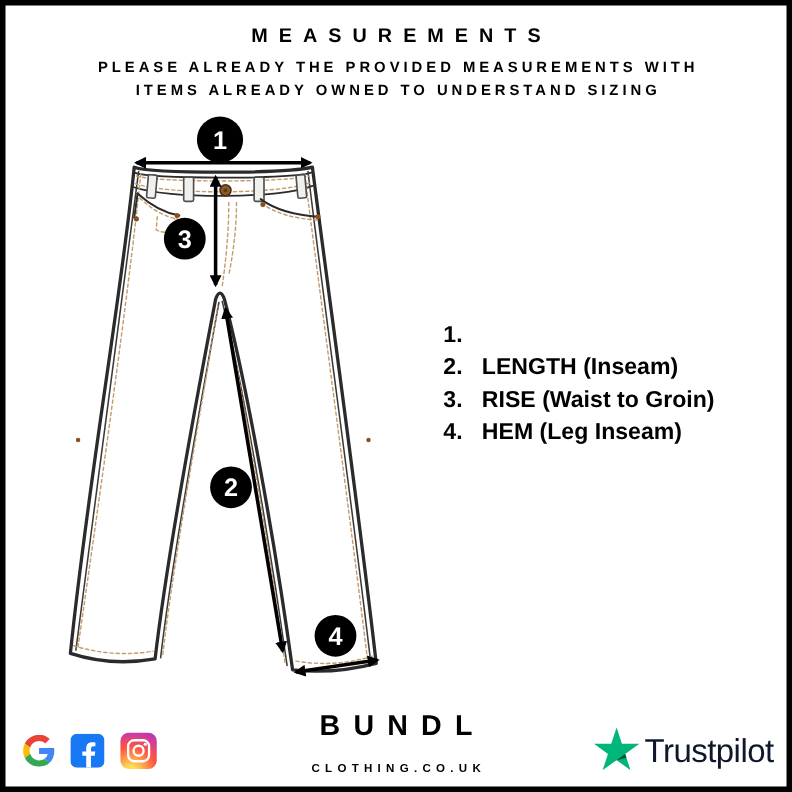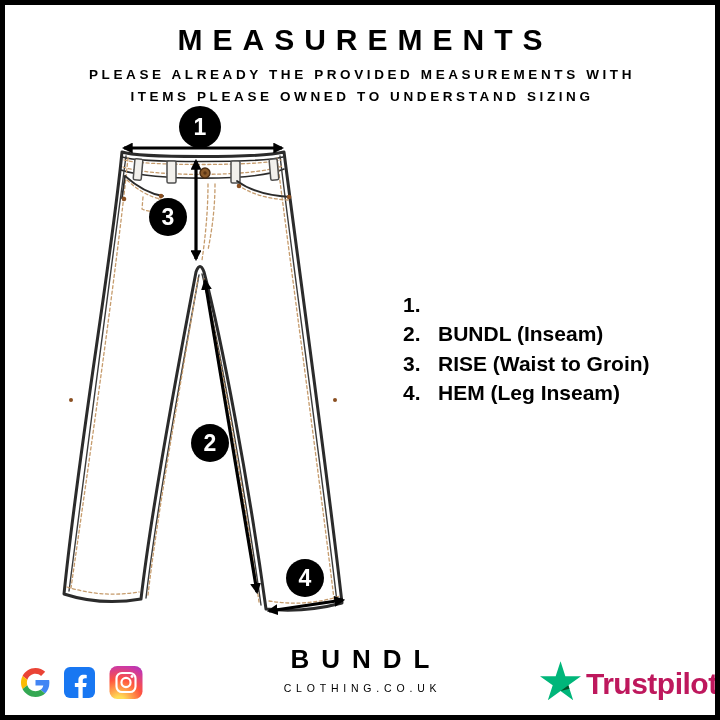--- a/index.html
+++ b/index.html
@@ -5,55 +5,55 @@
   html,body{margin:0;padding:0;background:#888;}
   .canvas{
     position:relative;width:720px;height:720px;background:#ffffff;
     font-family:"Liberation Sans", sans-serif;color:#000;overflow:hidden;
     margin:0 auto;
   }
   .frame{position:absolute;inset:0;border:5px solid #000;pointer-events:none;z-index:50;}
 
   
   .hdr{position:absolute;top:22px;left:0;width:720px;text-align:center;}
-  .title{font-size:30px;font-weight:700;letter-spacing:10px;padding-left:10px;line-height:1.2;}
+  .title{font-size:18px;font-weight:700;letter-spacing:10px;padding-left:10px;line-height:1.2;}
   .subtitle{margin-top:6px;font-size:13.5px;font-weight:700;letter-spacing:3.6px;padding-left:4px;line-height:21.5px;}
 
   
   .jeans-svg{position:absolute;left:40px;top:100px;width:320px;height:528px;}
   .marker-num{font-family:"Liberation Sans", sans-serif;font-size:23px;font-weight:700;fill:#fff;}
 
   
   .legend{position:absolute;left:403px;top:290px;}
   .legend-row{display:flex;height:29.5px;align-items:center;font-size:21px;font-weight:700;}
   .legend-num{width:35px;flex:0 0 35px;}
   .legend-label{white-space:nowrap;}
 
   
   .social{position:absolute;left:21px;top:664px;display:flex;align-items:center;gap:14px;height:36px;}
   .social svg{display:block;}
 
   .bundl{position:absolute;left:260px;top:644px;width:200px;text-align:center;}
   .bundl-name{font-size:26px;font-weight:700;letter-spacing:12px;padding-left:12px;line-height:30px;text-align:center;}
-  .bundl-domain{font-size:10.5px;font-weight:400;letter-spacing:4.8px;padding-left:5px;margin-top:8px;}
+  .bundl-domain{font-size:10.5px;font-weight:700;letter-spacing:4.8px;padding-left:5px;margin-top:19px;}
 
   .trustpilot{position:absolute;left:540px;top:661px;display:flex;align-items:center;gap:5px;height:44px;}
-  .trustpilot-label{font-size:30px;font-weight:700;color:#be185d;letter-spacing:-0.5px;margin-top:2px;}
+  .trustpilot-label{font-size:30px;font-weight:400;color:#0f172a;letter-spacing:-0.5px;margin-top:2px;}
 </style>
 </head>
 <body>
 
 <div class="canvas">
   <div class="frame"></div>
 
   <div class="hdr">
     <div class="title">MEASUREMENTS</div>
     <div class="subtitle">
       <div>PLEASE ALREADY THE PROVIDED MEASUREMENTS WITH</div>
-      <div>ITEMS PLEASE OWNED TO UNDERSTAND SIZING</div>
+      <div>ITEMS ALREADY OWNED TO UNDERSTAND SIZING</div>
     </div>
   </div>
 
   <svg class="jeans-svg" viewBox="0 0 320 528" aria-hidden="true">
     <defs>
       <marker id="ah" viewBox="0 0 10 10" markerWidth="3.4" markerHeight="3.4" refX="8" refY="5" orient="auto-start-reverse">
         <path d="M0,0 L10,5 L0,10 z" fill="#000"></path>
       </marker>
     </defs>
 
@@ -134,21 +134,21 @@
       <text class="marker-num" x="265" y="486" text-anchor="middle">4</text>
     </g>
   </svg>
 
   <div class="legend">
     <div class="legend-row">
       <span class="legend-num">1.</span>
     </div>
     <div class="legend-row">
       <span class="legend-num">2.</span>
-      <span class="legend-label">BUNDL (Inseam)</span>
+      <span class="legend-label">LENGTH (Inseam)</span>
     </div>
     <div class="legend-row">
       <span class="legend-num">3.</span>
       <span class="legend-label">RISE (Waist to Groin)</span>
     </div>
     <div class="legend-row">
       <span class="legend-num">4.</span>
       <span class="legend-label">HEM (Leg Inseam)</span>
     </div>
   </div>

